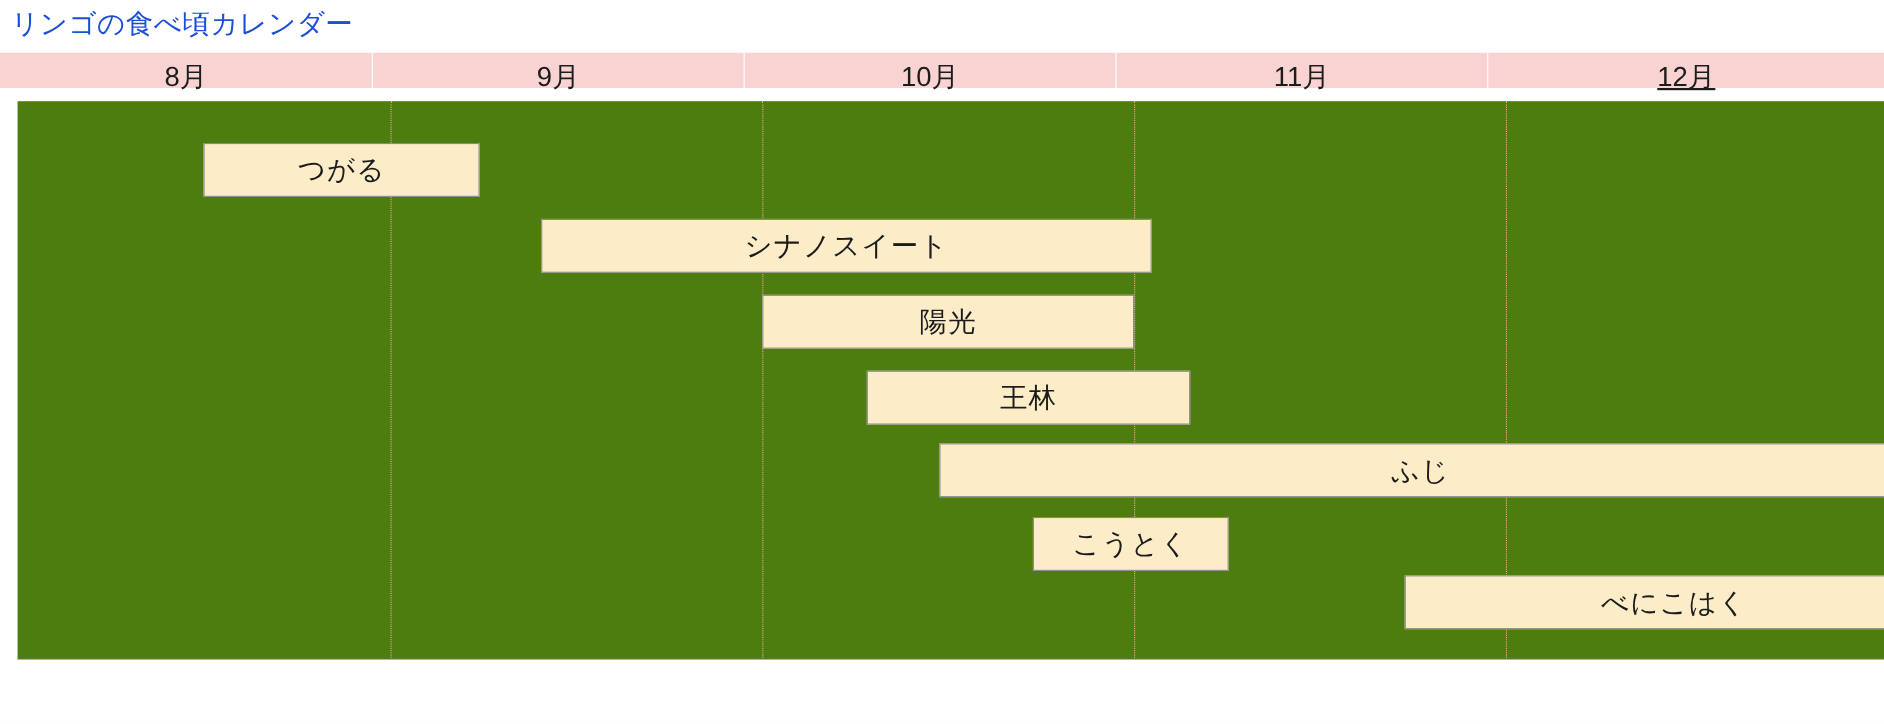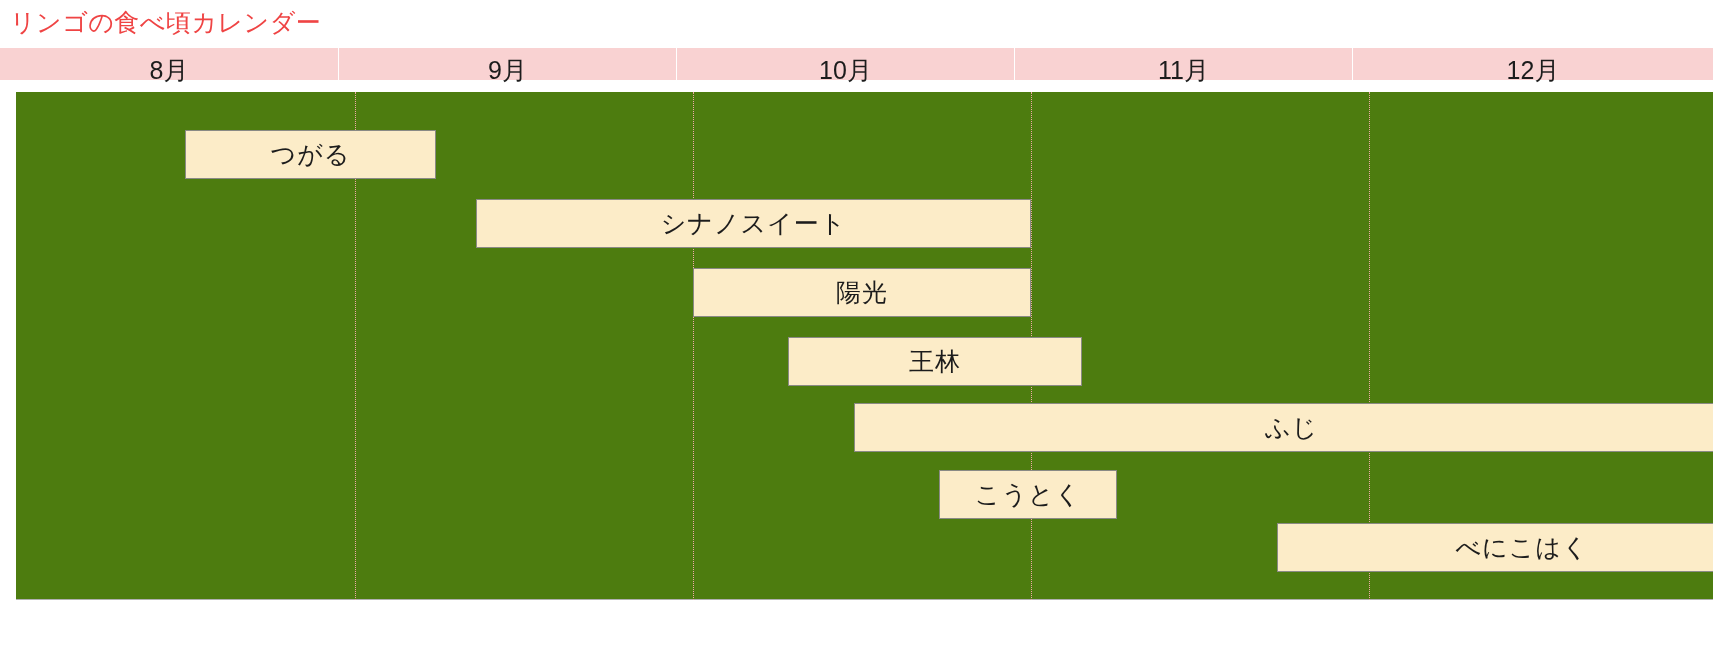--- a/index.html
+++ b/index.html
@@ -18,21 +18,21 @@
     overflow: hidden;
     background: #ffffff;
   }
   
   .chart-title {
     position: absolute;
     left: 10px;
     top: 4px;
     font-size: 25px;
     line-height: 36px;
-    color: #ef4444;
+    color: #1d4ed8;
     letter-spacing: 0.5px;
     white-space: nowrap;
   }
   
   .header-band {
     position: absolute;
     left: 0;
     top: 48px;
     width: 1713px;
     height: 32px;
@@ -93,32 +93,32 @@
 
 <div id="page">
 
   <div class="chart-title">リンゴの食べ頃カレンダー</div>
 
   <div class="header-band">
       <div class="header-cell" style="left: 0px; width: 339px;"><span>8月</span></div>
       <div class="header-cell" style="left: 339px; width: 338px;"><span>9月</span></div>
       <div class="header-cell" style="left: 677px; width: 338px;"><span>10月</span></div>
       <div class="header-cell" style="left: 1015px; width: 338px;"><span>11月</span></div>
-      <div class="header-cell last" style="left: 1353px; width: 360px;"><span>12月</span></div>
+      <div class="header-cell last" style="left: 1353px; width: 360px; text-decoration: underline;"><span>12月</span></div>
     </div>
 
   <div class="plot-area">
       <div class="gridline" style="left: 339px;"></div>
       <div class="gridline" style="left: 677px;"></div>
       <div class="gridline" style="left: 1015px;"></div>
       <div class="gridline" style="left: 1353px;"></div>
       <div class="bar" style="left: 169px; top: 38px; width: 251px; height: 49px;">
         <span class="bar-label">つがる</span>
       </div>
-      <div class="bar" style="left: 460px; top: 107px; width: 555px; height: 49px;">
+      <div class="bar" style="left: 476px; top: 107px; width: 555px; height: 49px;">
         <span class="bar-label">シナノスイート</span>
       </div>
       <div class="bar" style="left: 677px; top: 176px; width: 338px; height: 49px;">
         <span class="bar-label">陽光</span>
       </div>
       <div class="bar" style="left: 772px; top: 245px; width: 294px; height: 49px;">
         <span class="bar-label">王林</span>
       </div>
       <div class="bar" style="left: 923px; top: 378px; width: 178px; height: 49px;">
         <span class="bar-label">こうとく</span>

